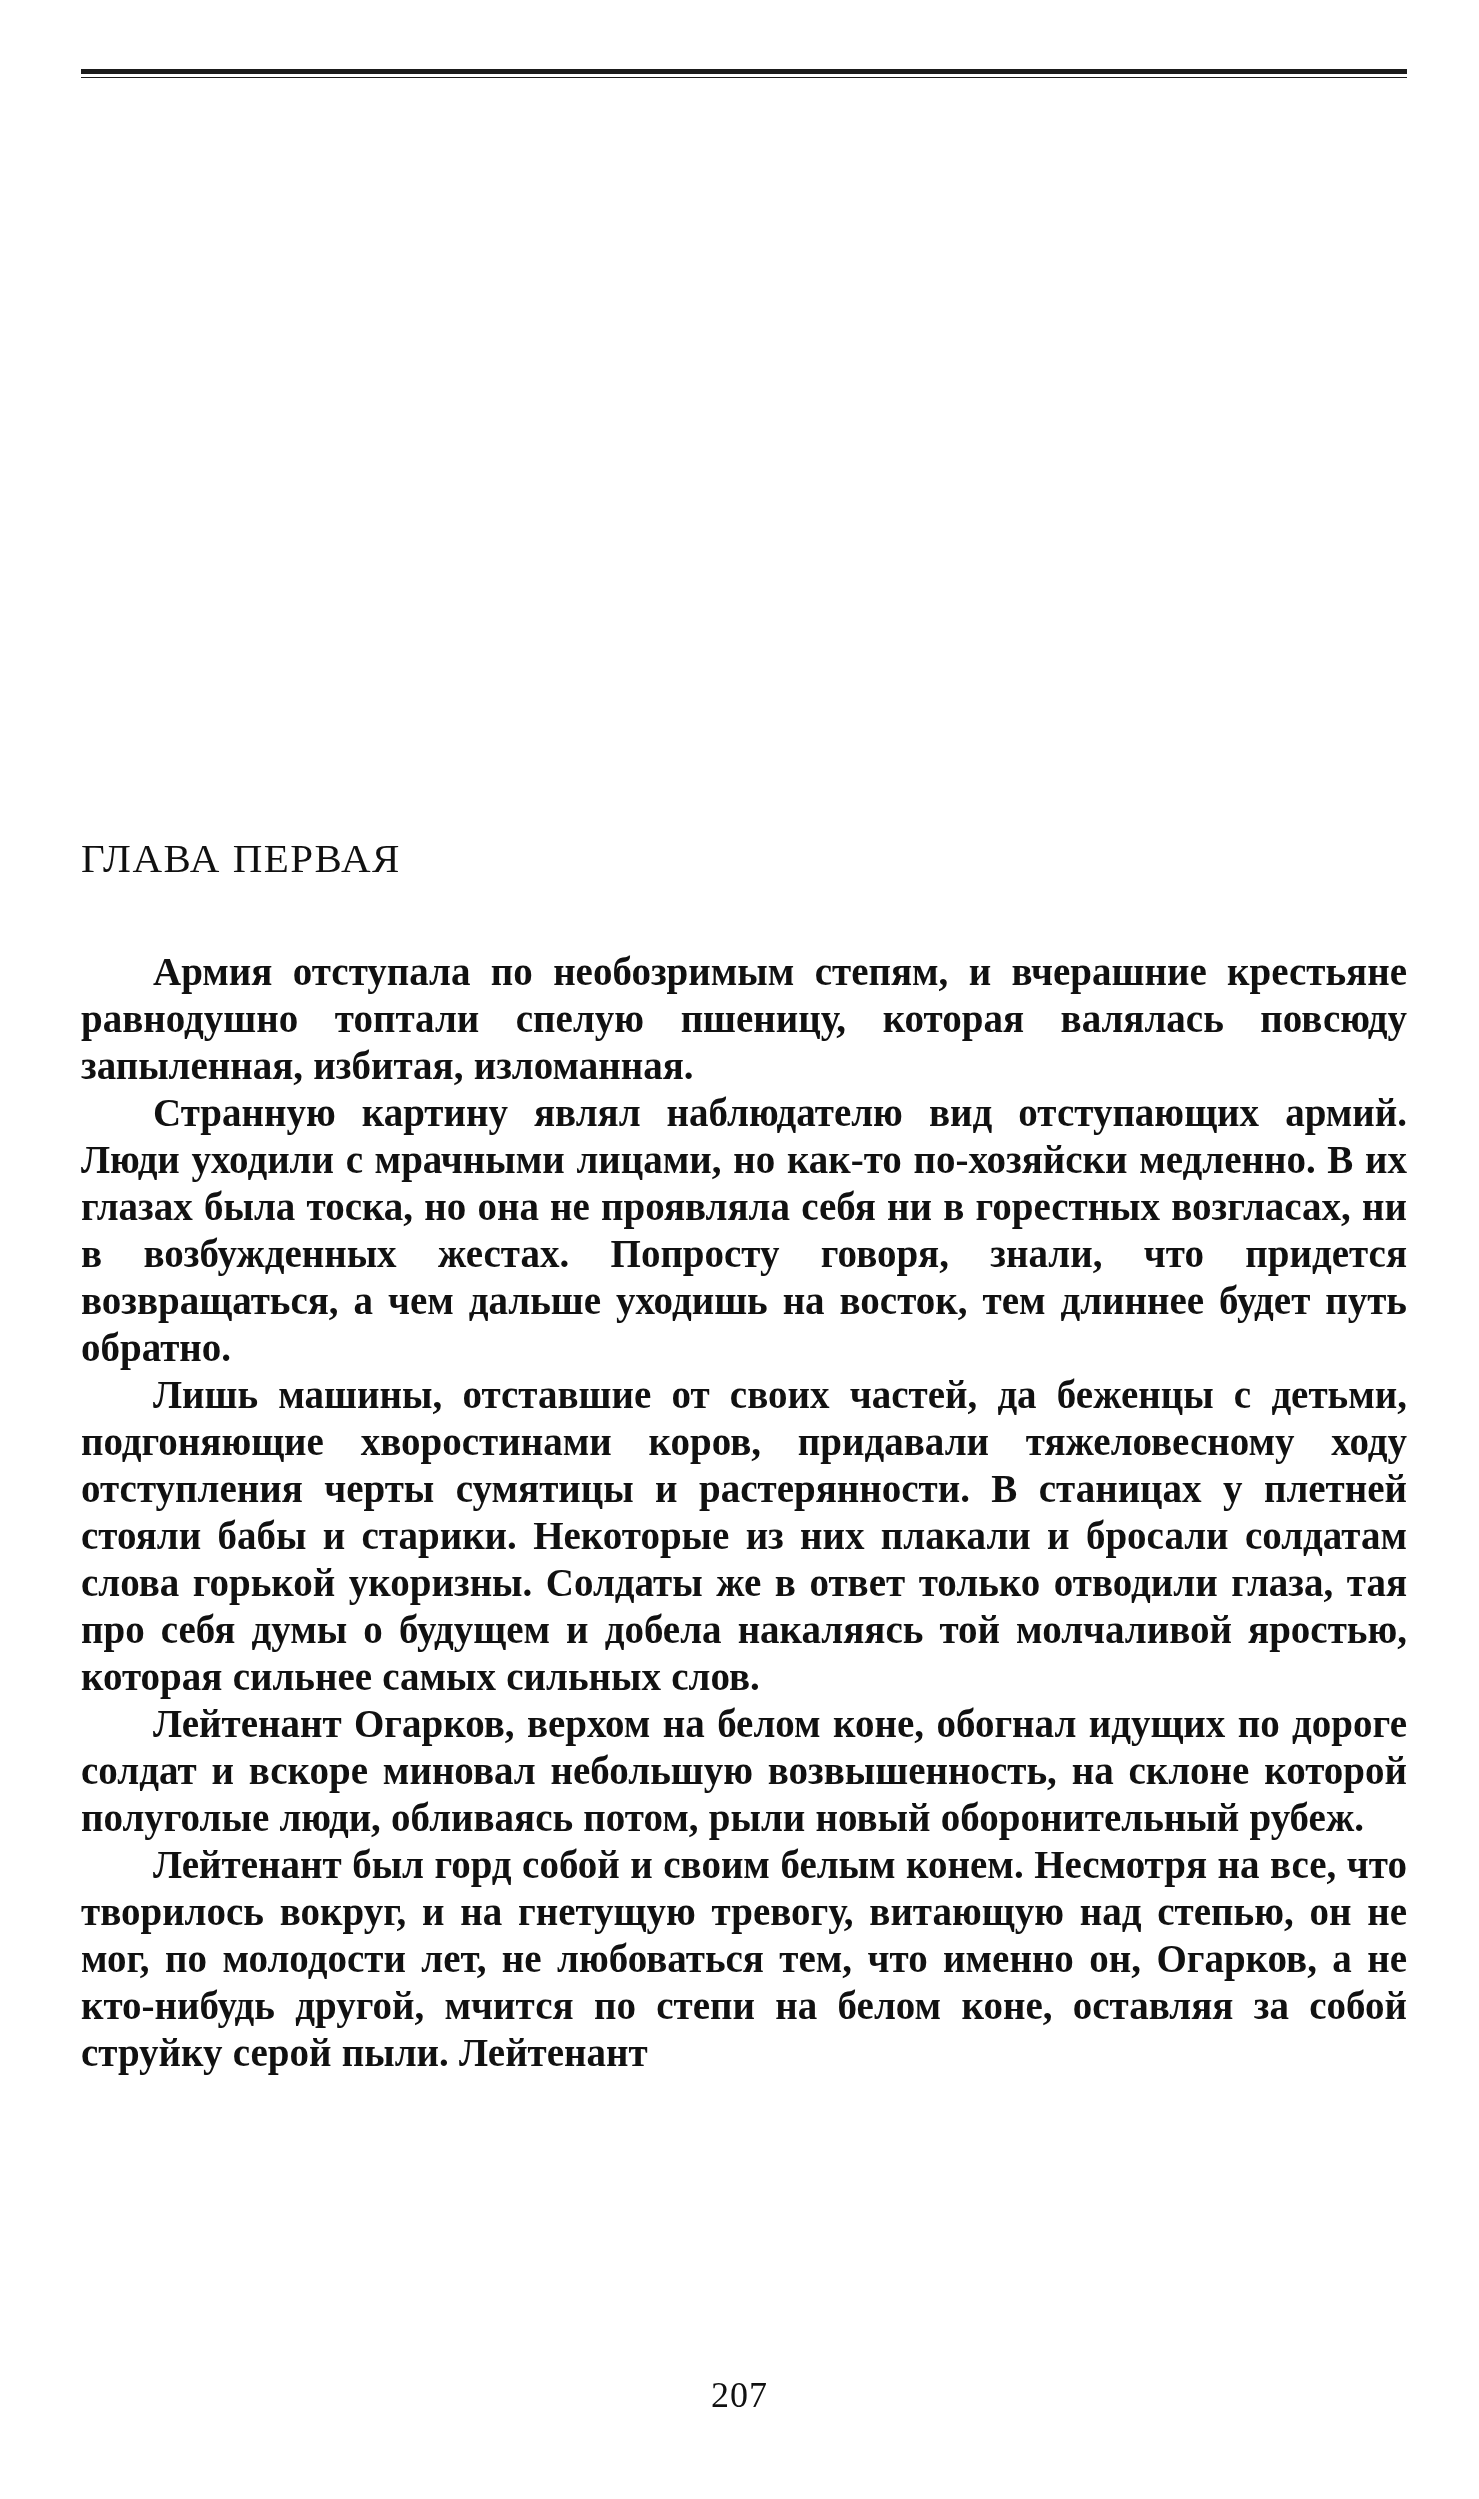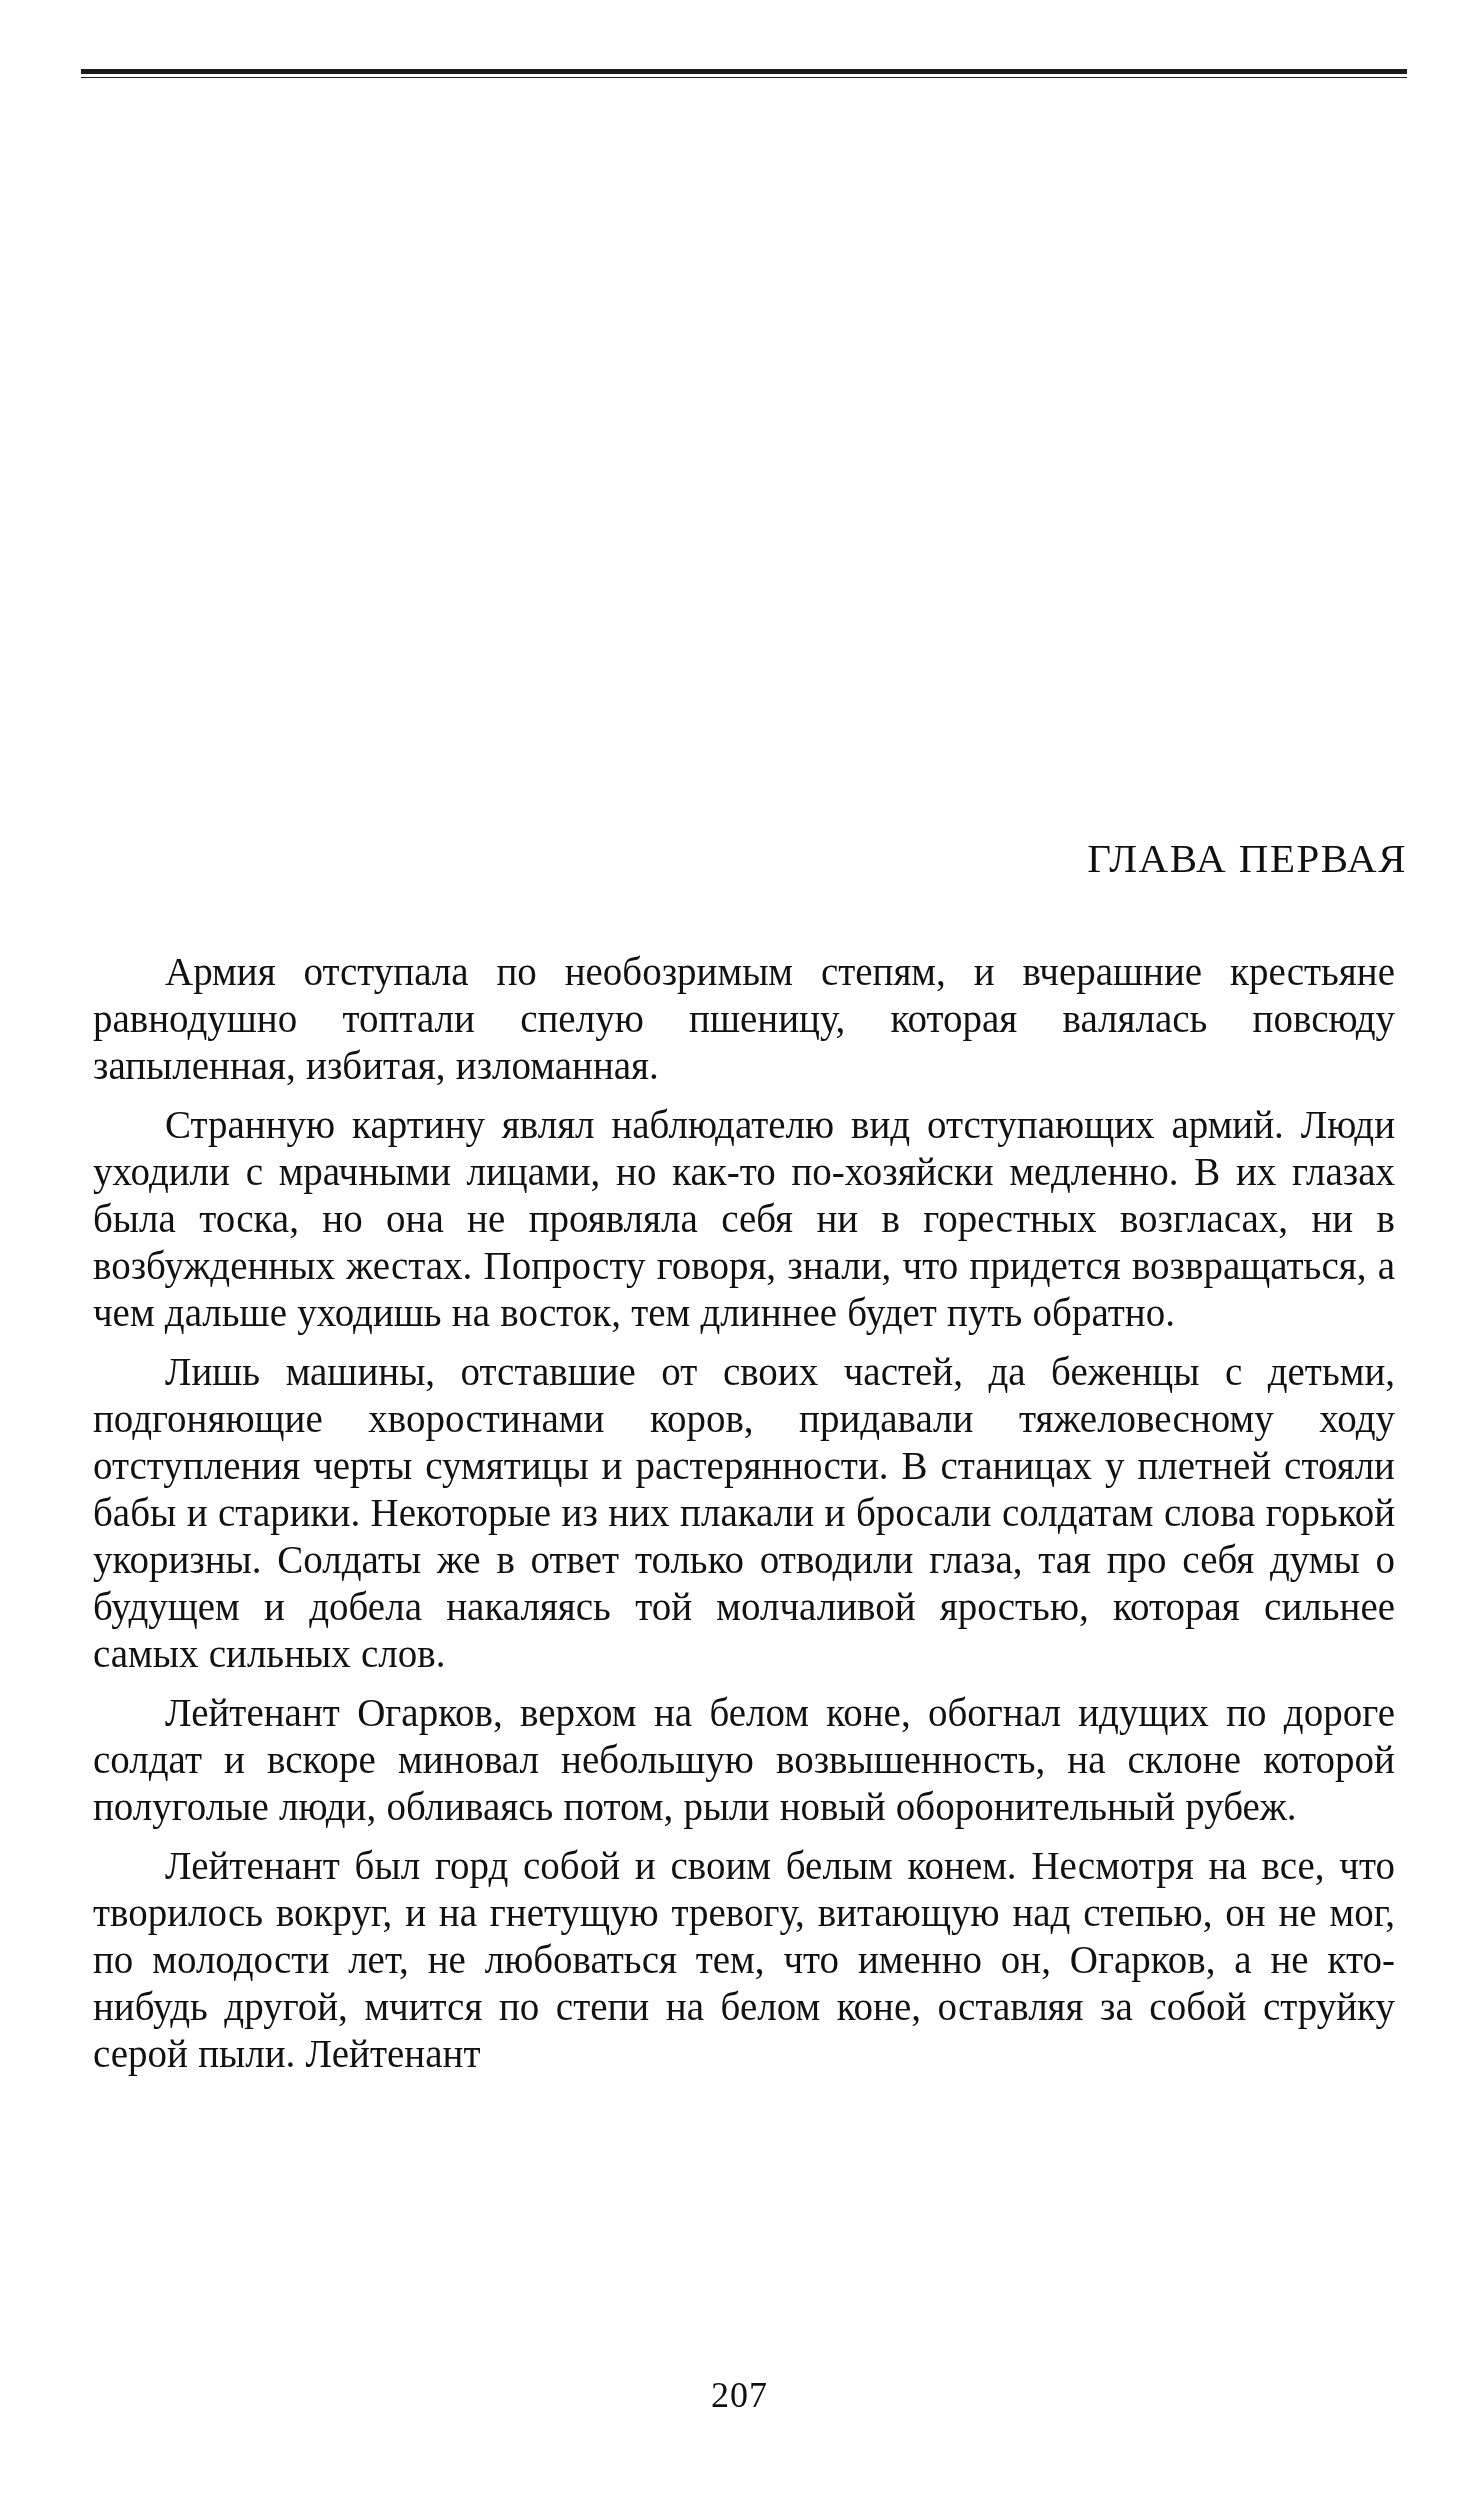--- a/index.html
+++ b/index.html
@@ -33,36 +33,37 @@
     margin-top: 3.1px;
   }
   .content {
     position: absolute;
     top: 838px;
     left: 81px;
     right: 72px;
   }
   .chapter-title {
     margin: 0 0 69px 0;
-    text-align: right;
+    text-align: left;
     font-size: 41px;
     font-weight: 400;
     letter-spacing: 1.5px;
     line-height: 1;
   }
   .body-text p {
-    margin: 12px;
+    margin: 0;
     padding: 0;
     text-indent: 72px;
     font-size: 39px;
     line-height: 47px;
     text-align: justify;
     hyphens: auto;
     -webkit-hyphens: auto;
     word-spacing: 0.5px;
+    font-weight: bold;
   }
   .page-number {
     position: absolute;
     bottom: 84px;
     left: 0;
     width: 100%;
     text-align: center;
     font-size: 36px;
     letter-spacing: 1px;
   }

